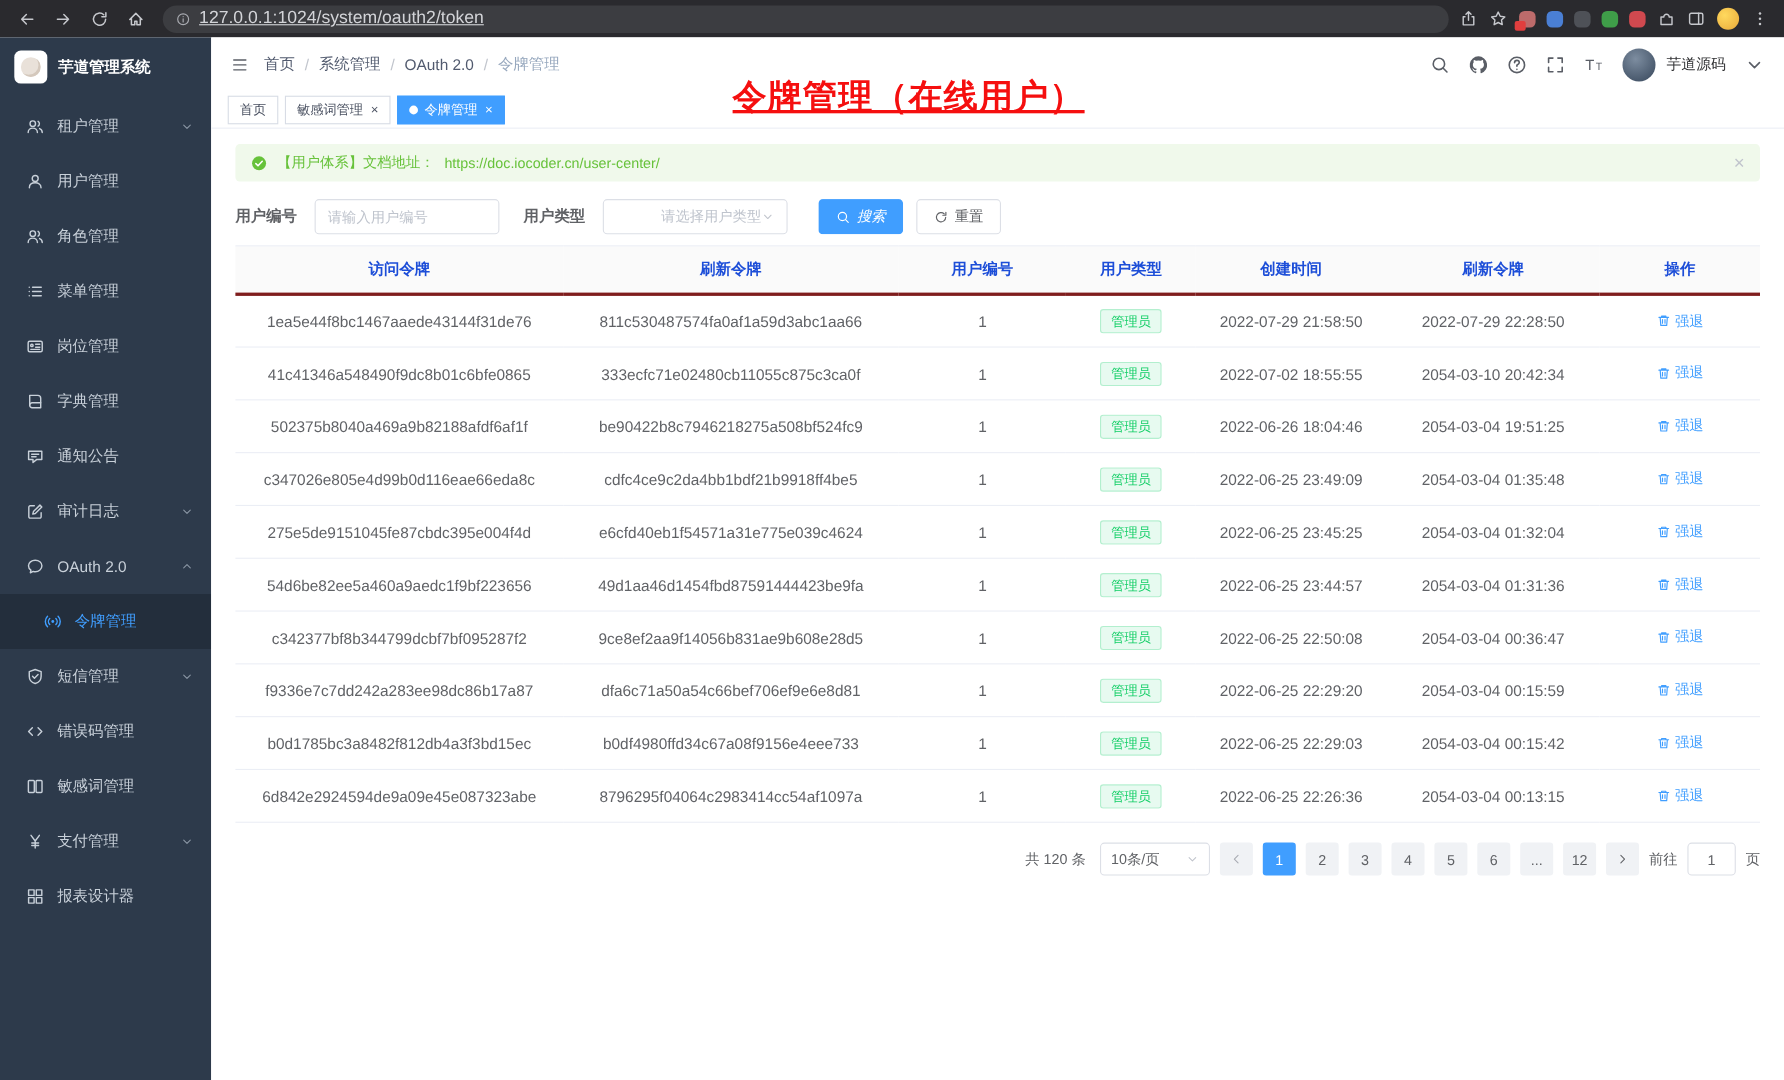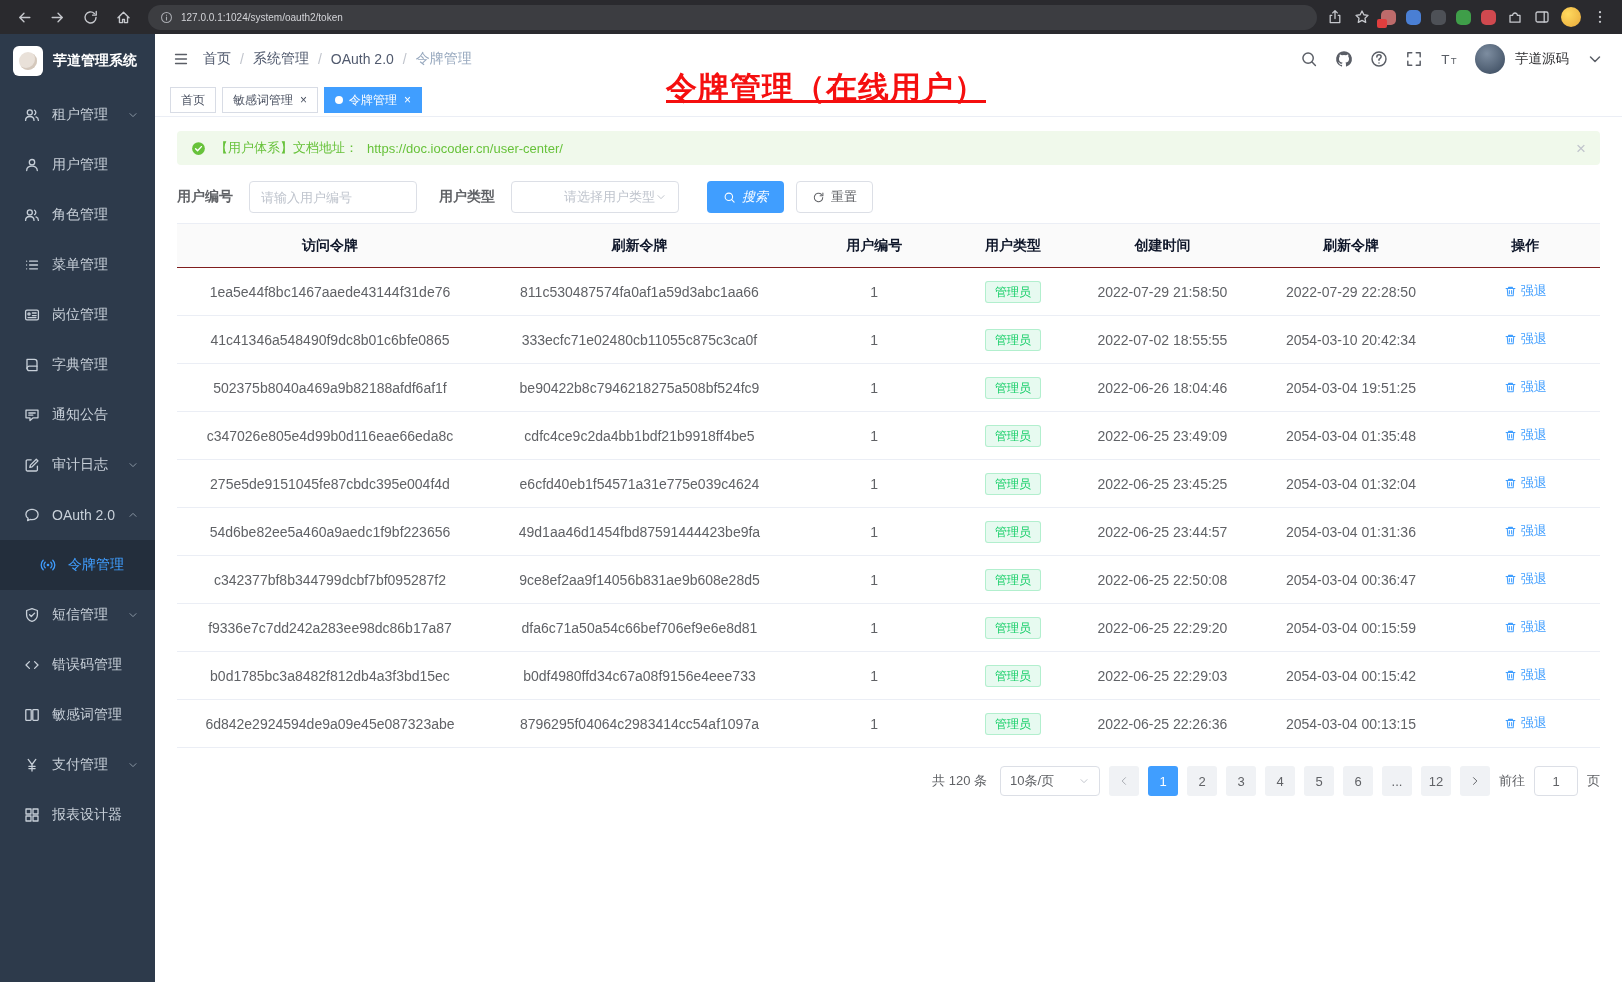--- a/index.html
+++ b/index.html
@@ -11,32 +11,32 @@
   body{font-family:"Liberation Sans","DejaVu Sans",sans-serif;font-size:14px;color:#606266;background:#fff;overflow:hidden;position:relative;}
 
   
   .micon{display:inline-flex;width:16px;height:16px;flex-shrink:0;}
   .micon svg{width:100%;height:100%;fill:none;stroke:currentColor;stroke-width:1.3;stroke-linecap:round;stroke-linejoin:round;display:block;}
 
   
   .browser{height:34px;background:var(--chrome_bg);display:flex;align-items:center;padding:0 10px;color:#c2c4c9;flex-shrink:0;}
   .nav-group{display:flex;align-items:center;gap:4px;}
   .nav-ic{width:17px;height:17px;color:#c6c8cd;margin:0 6px;cursor:pointer;}
-  .urlbar{flex:1;height:25px;margin:0 10px;background:#3c3d41;border-radius:13px;display:flex;align-items:center;gap:8px;padding:0 12px;font-size:10px;color:#d3d4d8;cursor:text;}
+  .urlbar{flex:1;height:25px;margin:0 10px;background:#3c3d41;border-radius:13px;display:flex;align-items:center;gap:8px;padding:0 12px;font-size:16px;color:#d3d4d8;cursor:text;text-decoration:underline;}
   .urlbar .micon{width:13px;height:13px;color:#a9abb1;}
   .b-icons{display:flex;align-items:center;gap:11px;padding-right:4px;}
   .b-icons .micon{width:16px;height:16px;color:#c6c8cd;cursor:pointer;}
   .ext-group{display:inline-flex;align-items:center;gap:10px;}
   .ext-dot{width:15px;height:15px;border-radius:5px;position:relative;display:inline-block;cursor:pointer;}
   .ext-badge{position:absolute;left:-4px;bottom:-3px;width:10px;height:9px;background:#e03e3e;border-radius:2px;}
   .b-avatar{width:20px;height:20px;border-radius:50%;background:radial-gradient(circle at 35% 35%,#ffd95e,#e8a93a);cursor:pointer;flex-shrink:0;}
 
   
   .app{display:flex;height:948px;}
-  .sidebar{width:155px;flex-shrink:0;background:var(--sidebar_bg);display:flex;flex-direction:column;overflow:hidden;}
+  .sidebar{width:192px;flex-shrink:0;background:var(--sidebar_bg);display:flex;flex-direction:column;overflow:hidden;}
   .logo-row{height:54px;flex-shrink:0;display:flex;align-items:center;gap:10px;padding:0 13px;}
   .logo-box{width:30px;height:30px;border-radius:6px;background:#fff;display:flex;align-items:center;justify-content:center;flex-shrink:0;}
   .logo-box::after{content:"";width:18px;height:18px;border-radius:50%;background:#e9e1d9;box-shadow:inset -2px -2px 0 #d4c8bc;}
   .logo-title{color:#fff;font-size:14px;font-weight:700;white-space:nowrap;}
   .menu{flex:1;padding-top:2px;}
   .menu-item{height:50px;display:flex;align-items:center;gap:12px;padding:0 16px 0 24px;color:#c8d0d9;font-size:14px;cursor:pointer;white-space:nowrap;}
   .menu-item .mlabel{flex:1;overflow:hidden;}
   .menu-item .chev{width:12px;height:12px;color:#8b97a5;}
   .submenu{background:var(--sidebar_sub_bg);}
   .submenu .menu-item{padding-left:40px;}
@@ -76,21 +76,21 @@
   .f-input{width:168px;height:32px;border:1px solid #dcdfe6;border-radius:4px;padding:0 11px;font-size:13px;color:#606266;outline:none;background:#fff;font-family:inherit;}
   .f-input::placeholder{color:#bfc4cd;}
   .f-select{width:168px;height:32px;border:1px solid #dcdfe6;border-radius:4px;display:flex;align-items:center;justify-content:flex-end;padding:0 11px;font-size:13px;color:#bfc4cd;background:#fff;cursor:pointer;}
   .sel-caret{width:12px;height:12px;color:#c0c4cc;}
   .btn{height:32px;border-radius:4px;display:inline-flex;align-items:center;gap:6px;font-size:13px;padding:0 15px;cursor:pointer;border:1px solid transparent;font-family:inherit;}
   .btn .micon{width:13px;height:13px;}
   .btn-primary{background:var(--accent);color:#fff;margin-left:28px;font-style:italic;}
   .btn-plain{background:#fff;border-color:#dcdfe6;color:#606266;margin-left:12px;}
 
   .tbl{width:100%;border-collapse:collapse;table-layout:fixed;}
-  .tbl th{height:44px;background:#fafafa;color:#0f172a;font-size:14px;font-weight:700;border-top:1px solid #ebeef5;border-bottom:1px solid #7f1d1d;text-align:center;white-space:nowrap;}
+  .tbl th{height:44px;background:#fafafa;color:#1d4ed8;font-size:14px;font-weight:700;border-top:1px solid #ebeef5;border-bottom:3px solid #7f1d1d;text-align:center;white-space:nowrap;}
   .tbl td{height:48px;border-bottom:1px solid #ebeef5;font-size:14px;color:#606266;text-align:center;white-space:nowrap;overflow:hidden;text-overflow:ellipsis;}
   .tag{display:inline-block;height:22px;line-height:20px;padding:0 9px;border:1px solid rgba(19,206,102,.25);background:var(--tag_bg);color:var(--tag_text);font-size:12px;border-radius:3px;}
   .op{color:var(--accent);font-size:13px;display:inline-flex;align-items:center;gap:4px;cursor:pointer;text-decoration:none;}
   .op .micon{width:13px;height:13px;}
 
   .pager{display:flex;align-items:center;justify-content:flex-end;gap:9px;margin-top:18px;font-size:13px;color:#606266;padding-bottom:20px;}
   .ptotal{margin-right:4px;}
   .psize{width:100px;height:30px;border:1px solid #dcdfe6;border-radius:4px;display:flex;align-items:center;justify-content:space-between;padding:0 9px;background:#fff;cursor:pointer;}
   .pbtn{min-width:30px;height:30px;border:none;border-radius:3px;background:#f0f2f5;color:#606266;font-size:13px;display:inline-flex;align-items:center;justify-content:center;cursor:pointer;font-family:inherit;padding:0 6px;}
   .pbtn.active{background:var(--accent);color:#fff;}

